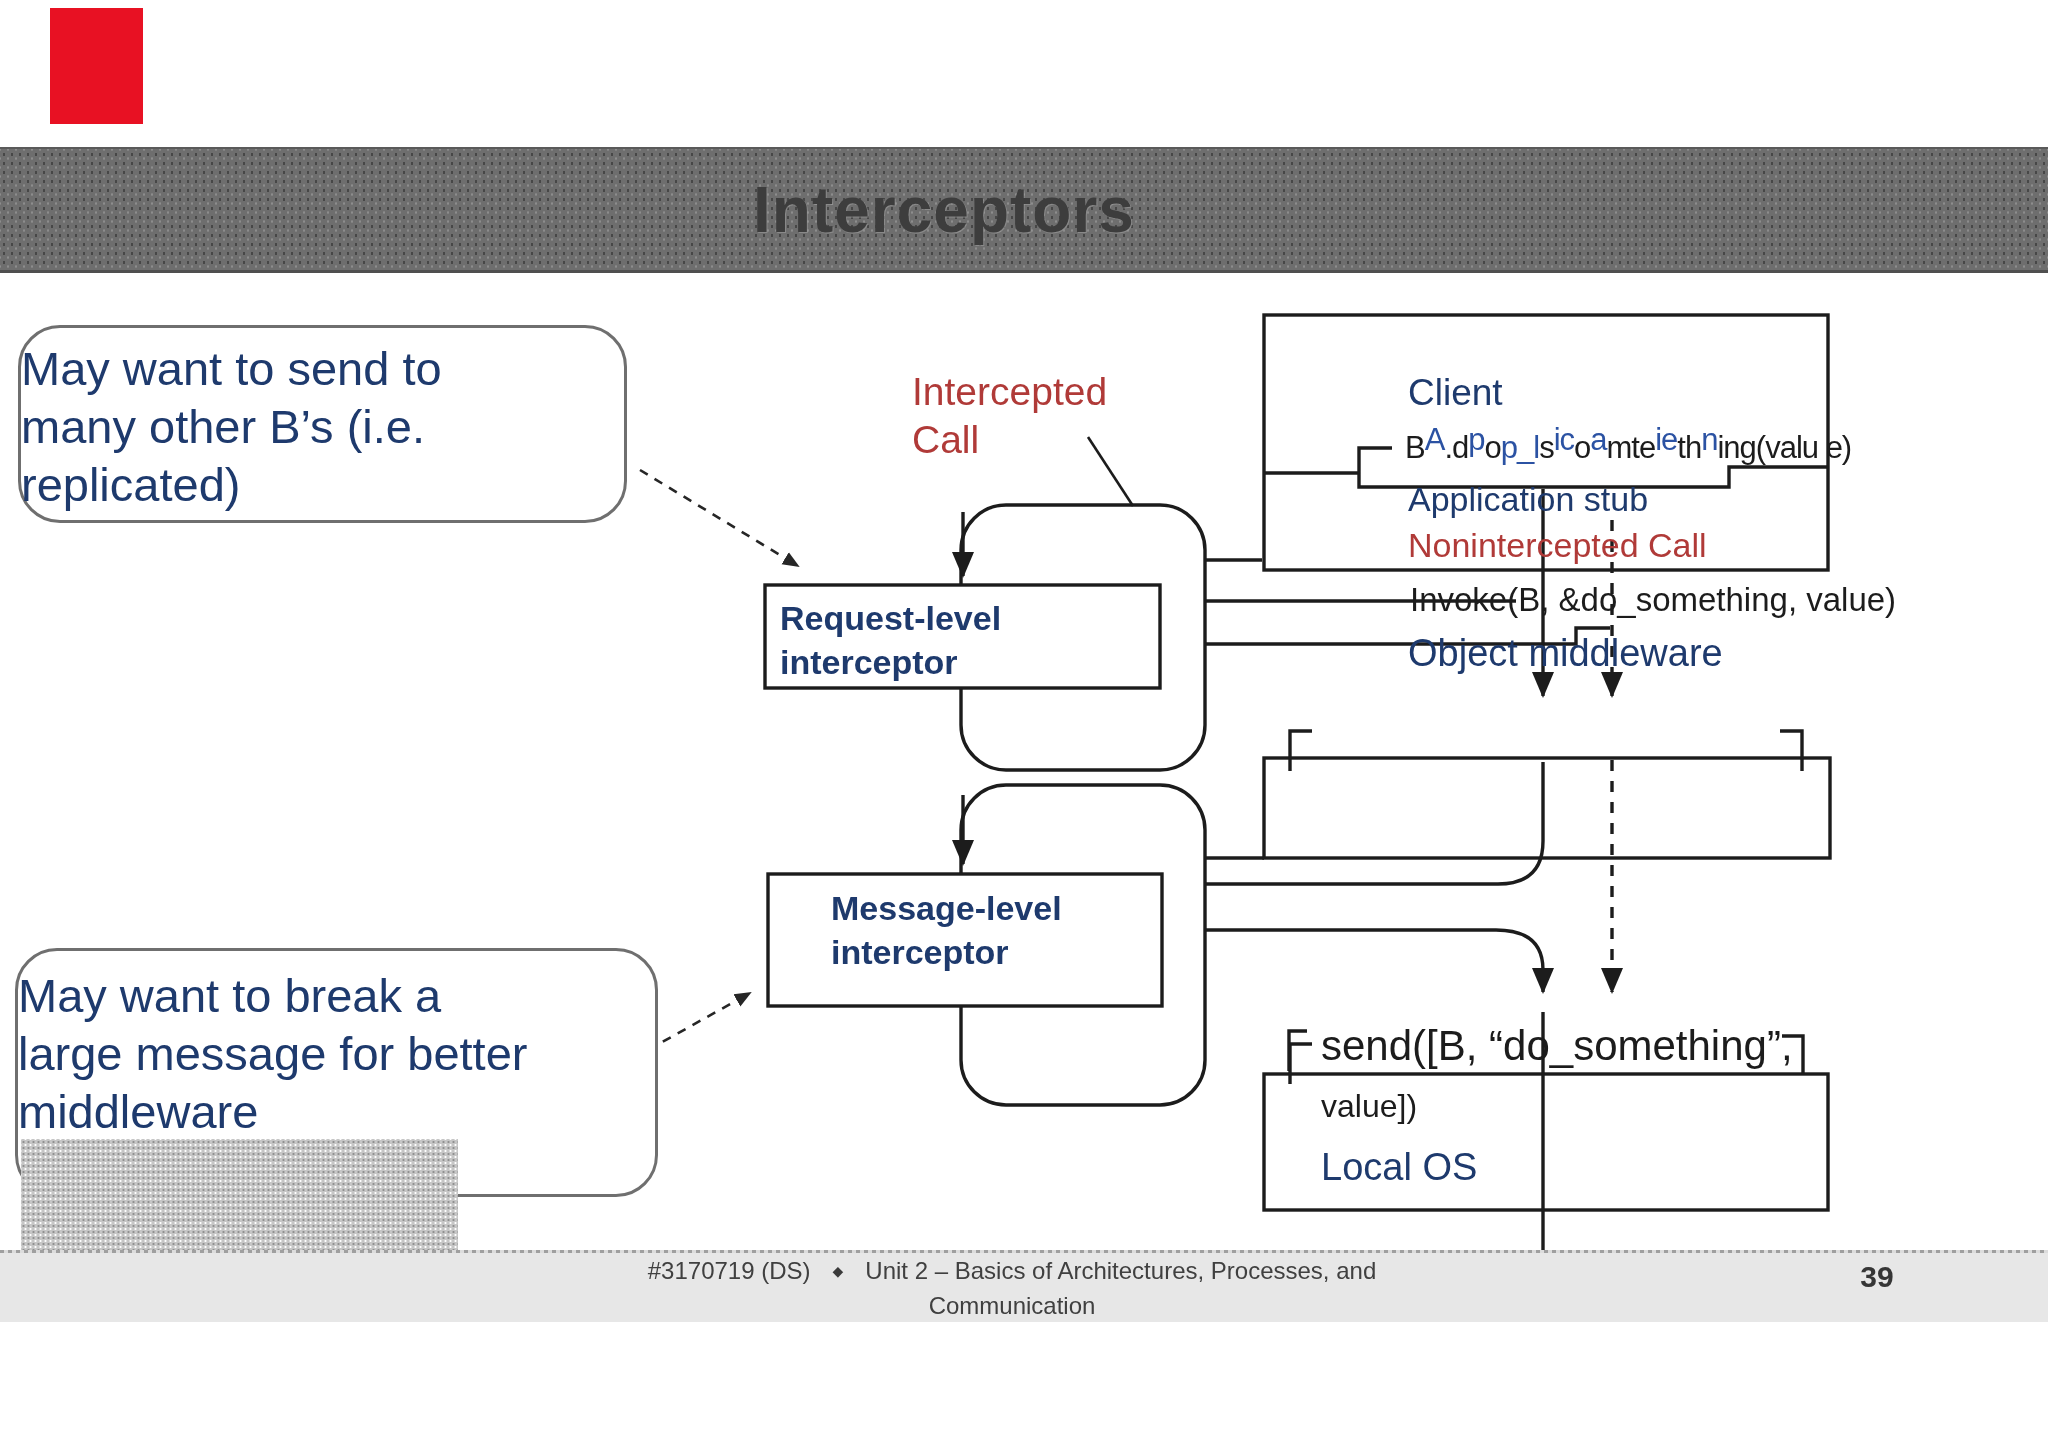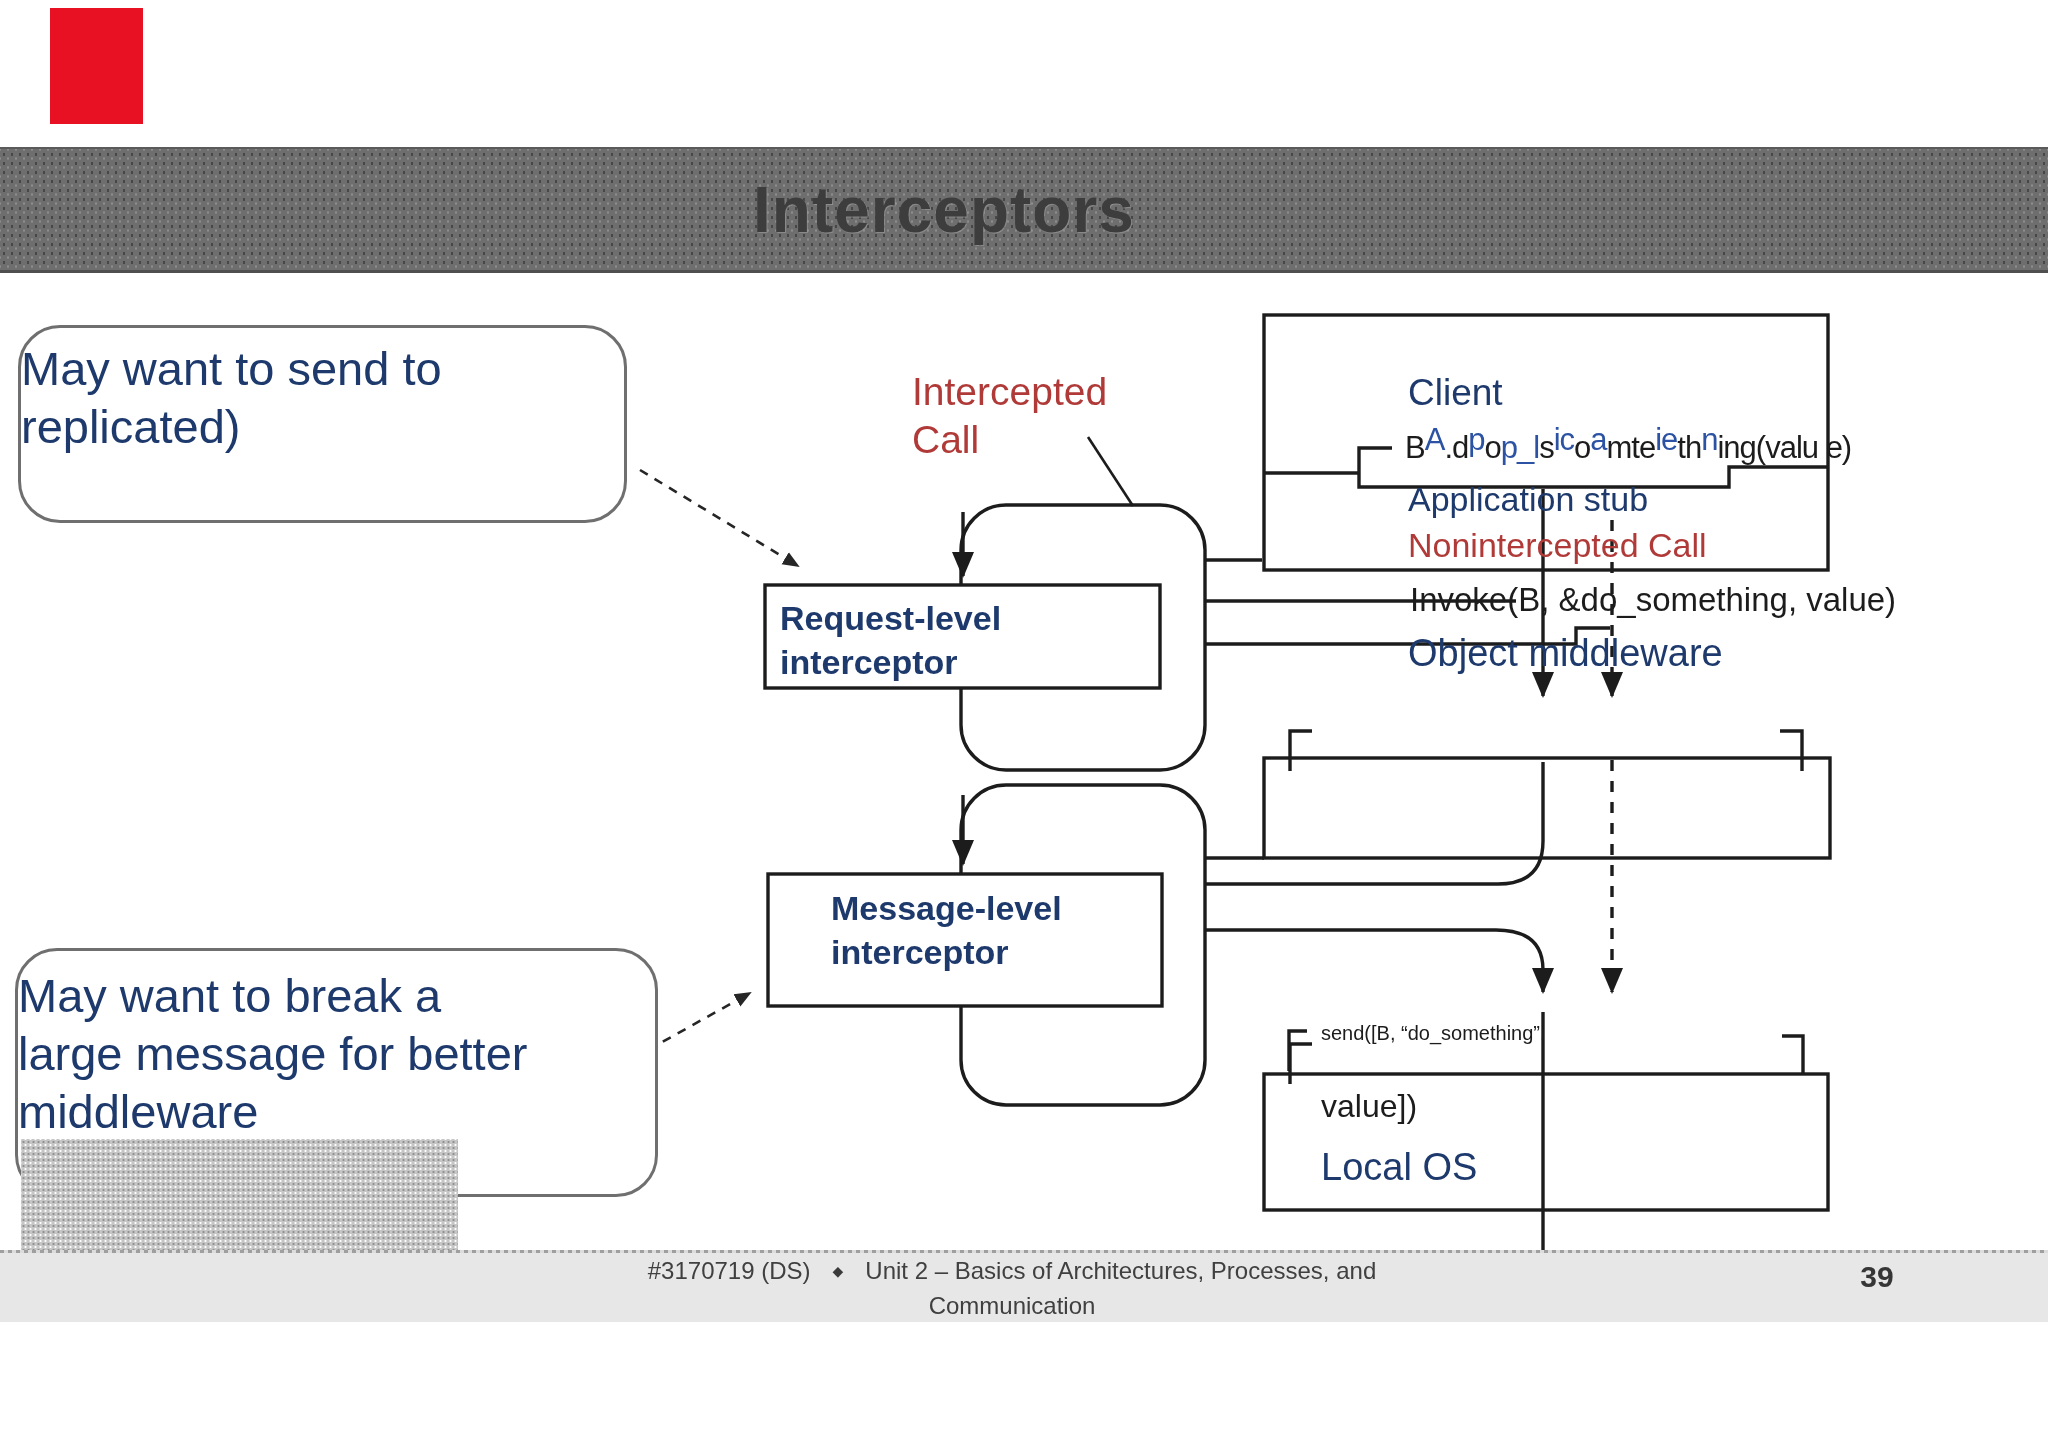--- a/index.html
+++ b/index.html
@@ -58,21 +58,21 @@
   .box-label{font-weight:bold;font-size:34px;line-height:44px;}
   .req-label{left:780px;top:596px;}
   .msg-label{left:783px;top:886px;margin-left:48px;}
   .client-t{left:1408px;top:372px;font-size:37px;}
   .call-t{left:1405px;top:430px;font-size:31px;letter-spacing:-1px;}
   .call-t .sup{position:relative;top:-8px;}
   .stub-t{left:1408px;top:480px;font-size:34px;}
   .nonint-t{left:1408px;top:526px;font-size:34px;}
   .invoke-t{left:1410px;top:581px;font-size:33px;}
   .objmw-t{left:1408px;top:632px;font-size:38px;}
-  .send1-t{left:1321px;top:1022px;font-size:20px;}
+  .send1-t{left:1321px;top:1022px;font-size:42px;}
   .send2-t{left:1321px;top:1088px;font-size:32px;}
   .localos-t{left:1321px;top:1146px;font-size:38px;}
   .toobj-t{left:1610px;top:1256px;font-size:38px;}
 </style>
 </head>
 <body>
 
 <div id="slide">
 
   <div class="red-block"></div>
@@ -130,20 +130,21 @@
       <line x1="1088" y1="437" x2="1133" y2="506" stroke-width="2.6"></line>
     </g>
     <g stroke="#262626" stroke-width="2.6" fill="none" stroke-dasharray="9 8">
       <line x1="640" y1="470" x2="798" y2="566" marker-end="url(#ahSmall)"></line>
       <line x1="648" y1="1050" x2="750" y2="993" marker-end="url(#ahSmall)"></line>
     </g>
   </svg>
 
   <div class="callout callout1">
     <div>May want to send to</div>
+    <div>many other B’s (i.e.</div>
     <div>replicated)</div>
   </div>
   <div class="callout callout2">
     <div>May want to break a</div>
     <div>large message for better</div>
     <div>middleware</div>
   </div>
 
   <div class="dlabel intercepted redtxt">
     <div>Intercepted</div>

